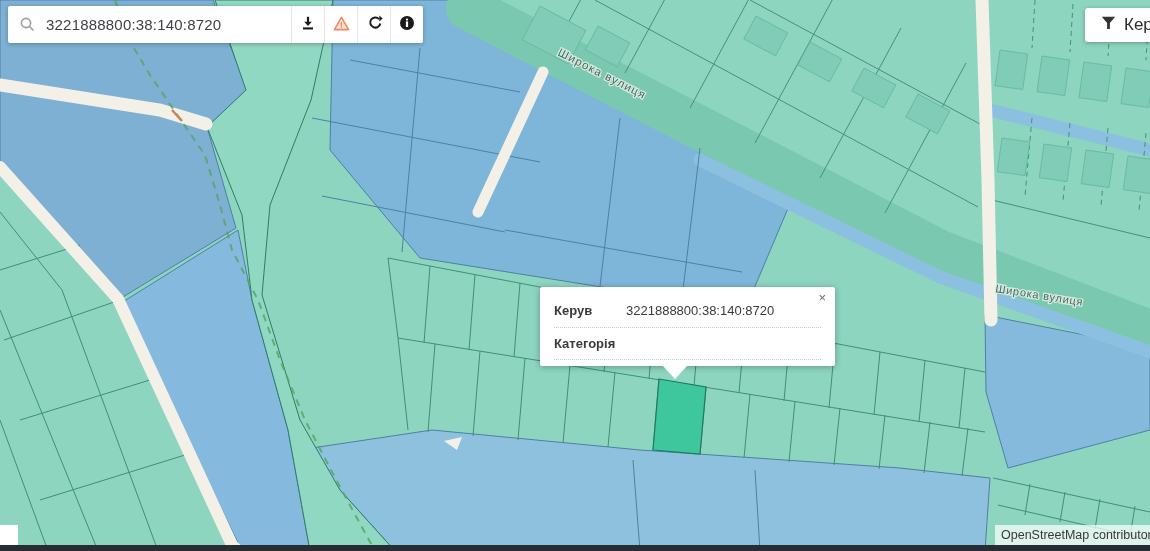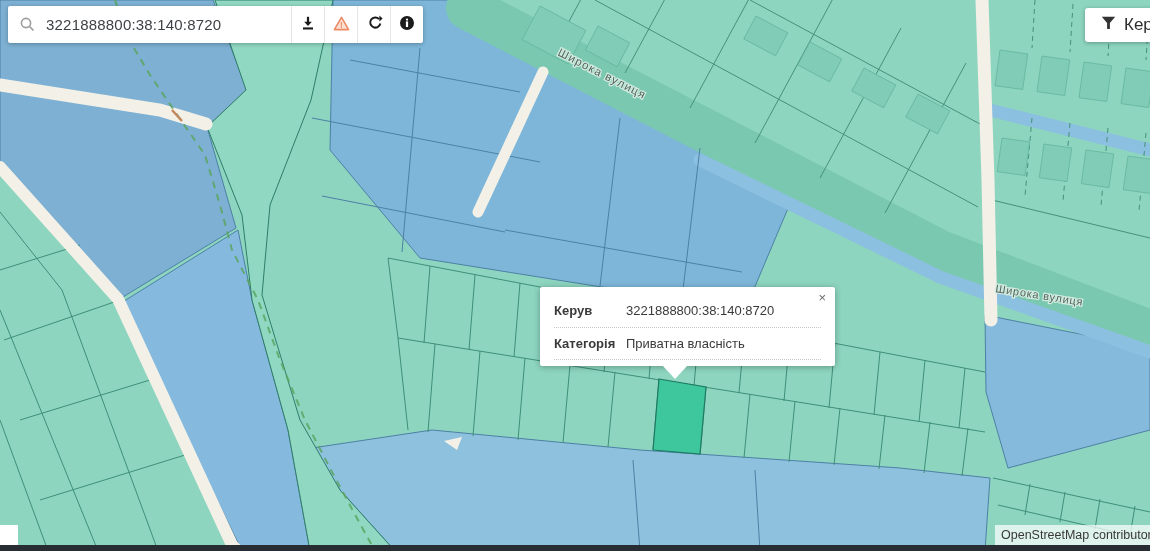--- a/index.html
+++ b/index.html
@@ -260,21 +260,20 @@
   </button>
 
   <div class="popup">
     <button class="popup-close">×</button>
     <div class="popup-row">
       <div class="popup-label">Керув</div>
       <div class="popup-value">3221888800:38:140:8720</div>
     </div>
     <div class="popup-row">
       <div class="popup-label">Категорія</div>
-      <div class="popup-value">Приватна власність</div>
     </div>
     <div class="popup-arrow"></div>
   </div>
 
   <div class="tile-gap"></div>
   <div class="attribution">
     <span>OpenStreetMap contributors | </span>
   </div>
   <div class="bottom-bar"></div>
 

